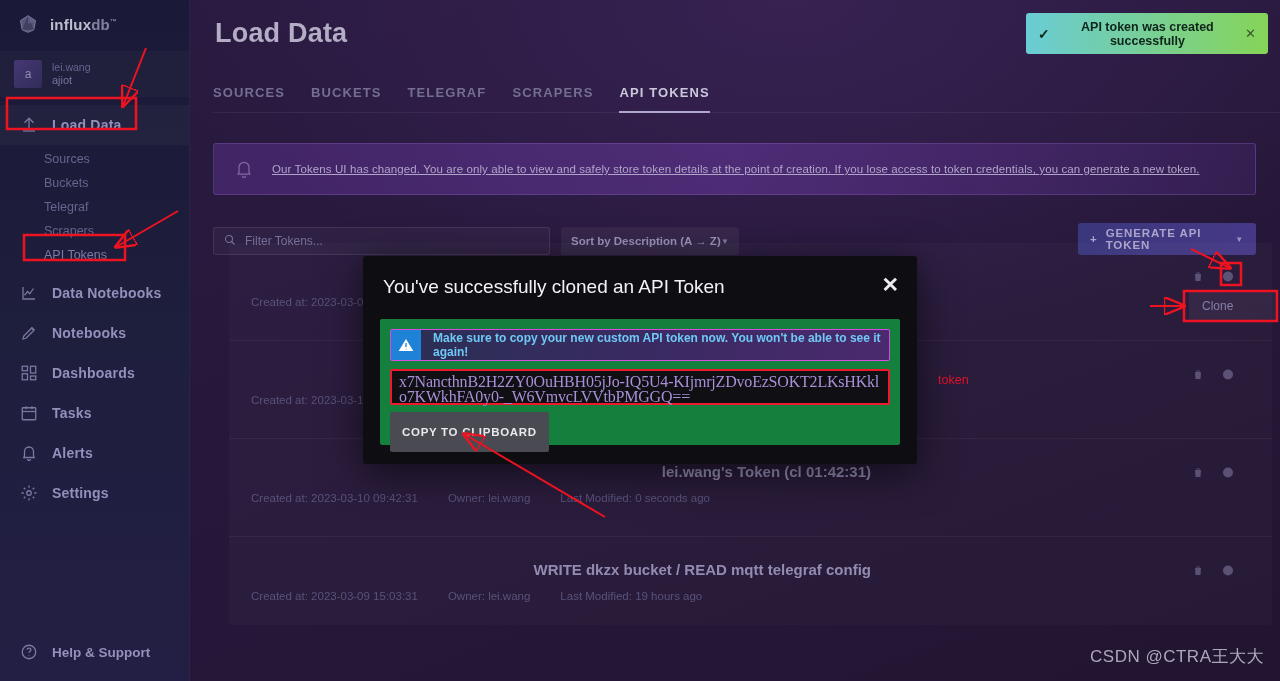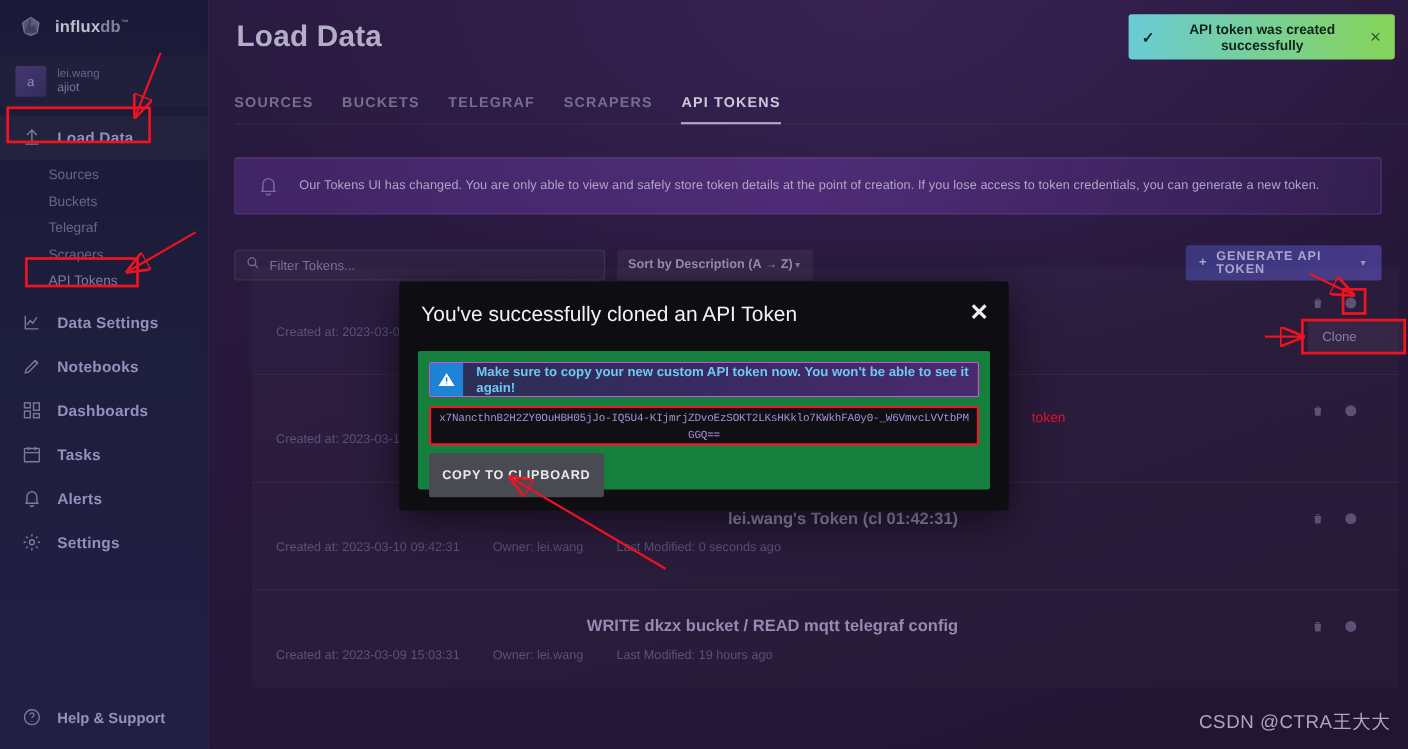--- a/index.html
+++ b/index.html
@@ -92,21 +92,21 @@
   .tab.active { color: #d7d3e6; border-bottom: 2px solid #b9b2d4; }
 
   .banner {
     position: absolute; left: 23px; top: 143px; width: 1043px; height: 52px;
     background: linear-gradient(90deg, rgba(90,50,140,.55), rgba(110,60,165,.55), rgba(70,40,110,.45));
     border: 1px solid rgba(160,120,220,.28);
     border-radius: 3px;
     display: flex; align-items: center; gap: 18px; padding: 0 20px;
   }
   .bell { width: 20px; height: 22px; flex: none; opacity: .55; }
-  .banner-text { color: #b9aed3; font-size: 11.5px; letter-spacing: .1px; }
+  .banner-text { color: #b9aed3; font-size: 11.5px; letter-spacing: .1px; text-decoration: underline; }
 
   .filterbar { position: absolute; left: 23px; top: 198px; width: 1043px; height: 28px; margin-top: 29px; }
   .filter-input {
     position: absolute; left: 0; top: 0; width: 337px; height: 28px;
     background: rgba(255,255,255,0.035);
     border: 1px solid rgba(255,255,255,0.10);
     border-radius: 3px;
     display: flex; align-items: center; gap: 9px; padding: 0 10px;
   }
   .filter-ph { color: #7d77a0; font-size: 12px; }
@@ -231,23 +231,23 @@
     padding-left: 12px; color: #6fc8f5; font-size: 12px; font-weight: 700;
   }
   .token-box {
     position: relative; margin-top: 8px; height: 36px;
     background: #0f0f14;
     border: 2px solid #ee1a2b;
     border-radius: 2px;
     padding: 3px 7px;
   }
   .token-text {
-    color: #a98fd6; font-size: 10px; line-height: 15px;
-    font-family: Liberation Mono, monospace;
-    word-break: break-all; letter-spacing: -0.2px; text-align: center;
+    color: #a98fd6; font-size: 16px; line-height: 15px;
+    font-family: Liberation Serif, serif;
+    word-break: break-all; letter-spacing: -0.2px;
   }
   .copy-btn {
     margin-top: 7px; display: inline-flex; align-items: center;
     height: 40px; padding: 0 12px;
     background: #4a4a52; border-radius: 2px;
     color: #e9e8ef; font-size: 11.5px; font-weight: 700; letter-spacing: .7px;
   }
   .anno-svg { position: absolute; left: 0; top: 0; width: 1280px; height: 681px; z-index: 12; pointer-events: none; }
 </style>
 </head>
@@ -309,21 +309,21 @@
           </div>
       </div>
 
       <div class="nav-item">
         <span class="nav-icon">
           <svg width="18" height="18" viewBox="0 0 24 24" fill="none" stroke="#9c98c4" stroke-width="1.7">
             <path d="M4 4v16h16"></path>
               <path d="M6 15l4-5 3 3 5-7"></path>
           </svg>
         </span>
-        <span>Data Settings</span>
+        <span>Data Notebooks</span>
       </div>
 
       <div class="nav-item">
         <span class="nav-icon">
           <svg width="18" height="18" viewBox="0 0 24 24" fill="none" stroke="#9c98c4" stroke-width="1.7">
             <path d="M4 20l4-1 11-11-3-3L5 16z"></path>
               <path d="M15 5l3 3"></path>
           </svg>
         </span>
         <span>Notebooks</span>

